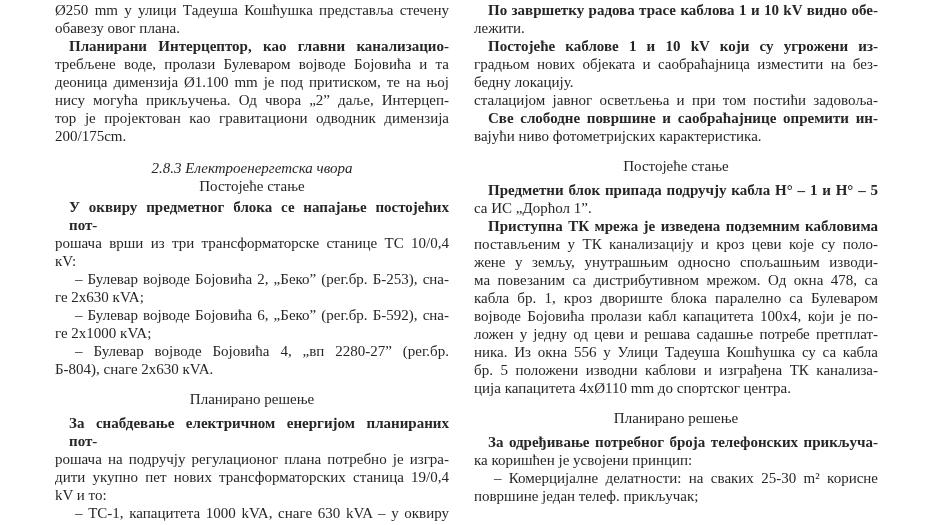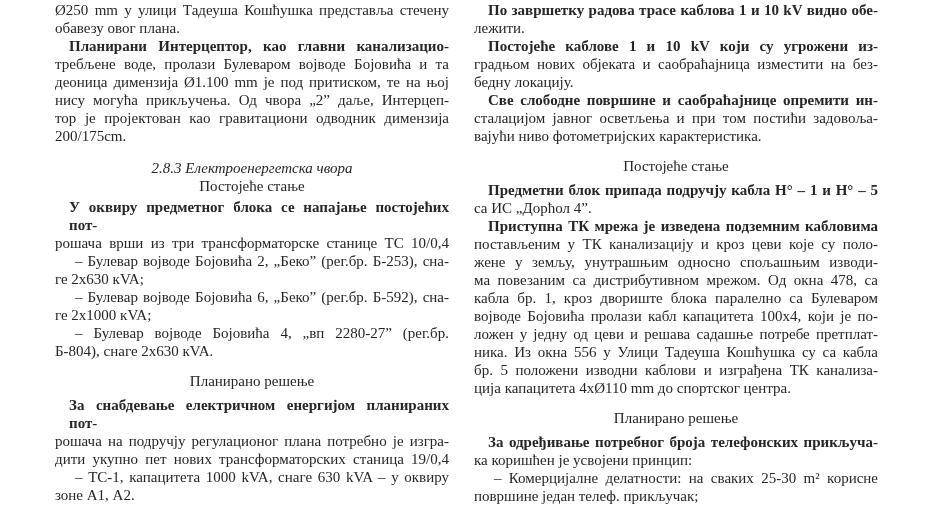--- a/index.html
+++ b/index.html
@@ -68,63 +68,65 @@
         <div class="line stretch">деоница димензија Ø1.100 mm је под притиском, те на њој</div>
         <div class="line stretch">нису могућа прикључења. Од чвора „2” даље, Интерцеп-</div>
         <div class="line stretch">тор је пројектован као гравитациони одводник димензија</div>
         <div class="line">200/175cm.</div>
       </div>
       <div class="h-italic">2.8.3 Електроенергетска чвора</div>
       <div class="h-sub">Постојеће стање</div>
       <div class="para">
         <div class="line stretch ind1">У оквиру предметног блока се напајање постојећих пот-</div>
         <div class="line stretch">рошача врши из три трансформаторске станице ТС 10/0,4</div>
+        <div class="line">кV:</div>
       </div>
       <div class="para">
         <div class="line stretch ind2">– Булевар војводе Бојовића 2, „Беко” (рег.бр. Б-253), сна-</div>
         <div class="line">ге 2х630 кVA;</div>
       </div>
       <div class="para">
         <div class="line stretch ind2">– Булевар војводе Бојовића 6, „Беко” (рег.бр. Б-592), сна-</div>
         <div class="line">ге 2х1000 кVA;</div>
       </div>
       <div class="para">
         <div class="line stretch ind2">– Булевар војводе Бојовића 4, „вп 2280-27” (рег.бр.</div>
         <div class="line">Б-804), снаге 2х630 кVA.</div>
       </div>
       <div class="h-sub">Планирано решење</div>
       <div class="para">
         <div class="line stretch ind1">За снабдевање електричном енергијом планираних пот-</div>
         <div class="line stretch">рошача на подручју регулационог плана потребно је изгра-</div>
         <div class="line stretch">дити укупно пет нових трансформаторских станица 19/0,4</div>
+        <div class="line">kV и то:</div>
       </div>
       <div class="para">
         <div class="line stretch ind2">– ТС-1, капацитета 1000 kVA, снаге 630 kVA – у оквиру</div>
         <div class="line">зоне А1, А2.</div>
       </div>
     </div>
   <div class="col col-right">
       <div class="para">
         <div class="line stretch ind1">По завршетку радова трасе каблова 1 и 10 kV видно обе-</div>
         <div class="line">лежити.</div>
       </div>
       <div class="para">
         <div class="line stretch ind1">Постојеће каблове 1 и 10 kV који су угрожени из-</div>
         <div class="line stretch">градњом нових објеката и саобраћајница изместити на без-</div>
         <div class="line">бедну локацију.</div>
       </div>
       <div class="para">
+        <div class="line stretch">сталацијом јавног осветљења и при том постићи задовоља-</div>
         <div class="line stretch ind1">Све слободне површине и саобраћајнице опремити ин-</div>
-        <div class="line stretch">сталацијом јавног осветљења и при том постићи задовоља-</div>
         <div class="line">вајући ниво фотометријских карактеристика.</div>
       </div>
       <div class="h-sub">Постојеће стање</div>
       <div class="para">
         <div class="line stretch ind1">Предметни блок припада подручју кабла Н° – 1 и Н° – 5</div>
-        <div class="line">са ИС „Дорћол 4”.</div>
+        <div class="line">са ИС „Дорћол 1”.</div>
       </div>
       <div class="para">
         <div class="line stretch ind1">Приступна ТК мрежа је изведена подземним кабловима</div>
         <div class="line stretch">постављеним у ТК канализацију и кроз цеви које су поло-</div>
         <div class="line stretch">жене у земљу, унутрашњим односно спољашњим изводи-</div>
         <div class="line stretch">ма повезаним са дистрибутивном мрежом. Од окна 478, са</div>
         <div class="line stretch">кабла бр. 1, кроз двориште блока паралелно са Булеваром</div>
         <div class="line stretch">војводе Бојовића пролази кабл капацитета 100х4, који је по-</div>
         <div class="line stretch">ложен у једну од цеви и решава садашње потребе претплат-</div>
         <div class="line stretch">ника. Из окна 556 у Улици Тадеуша Кошћушка су са кабла</div>

